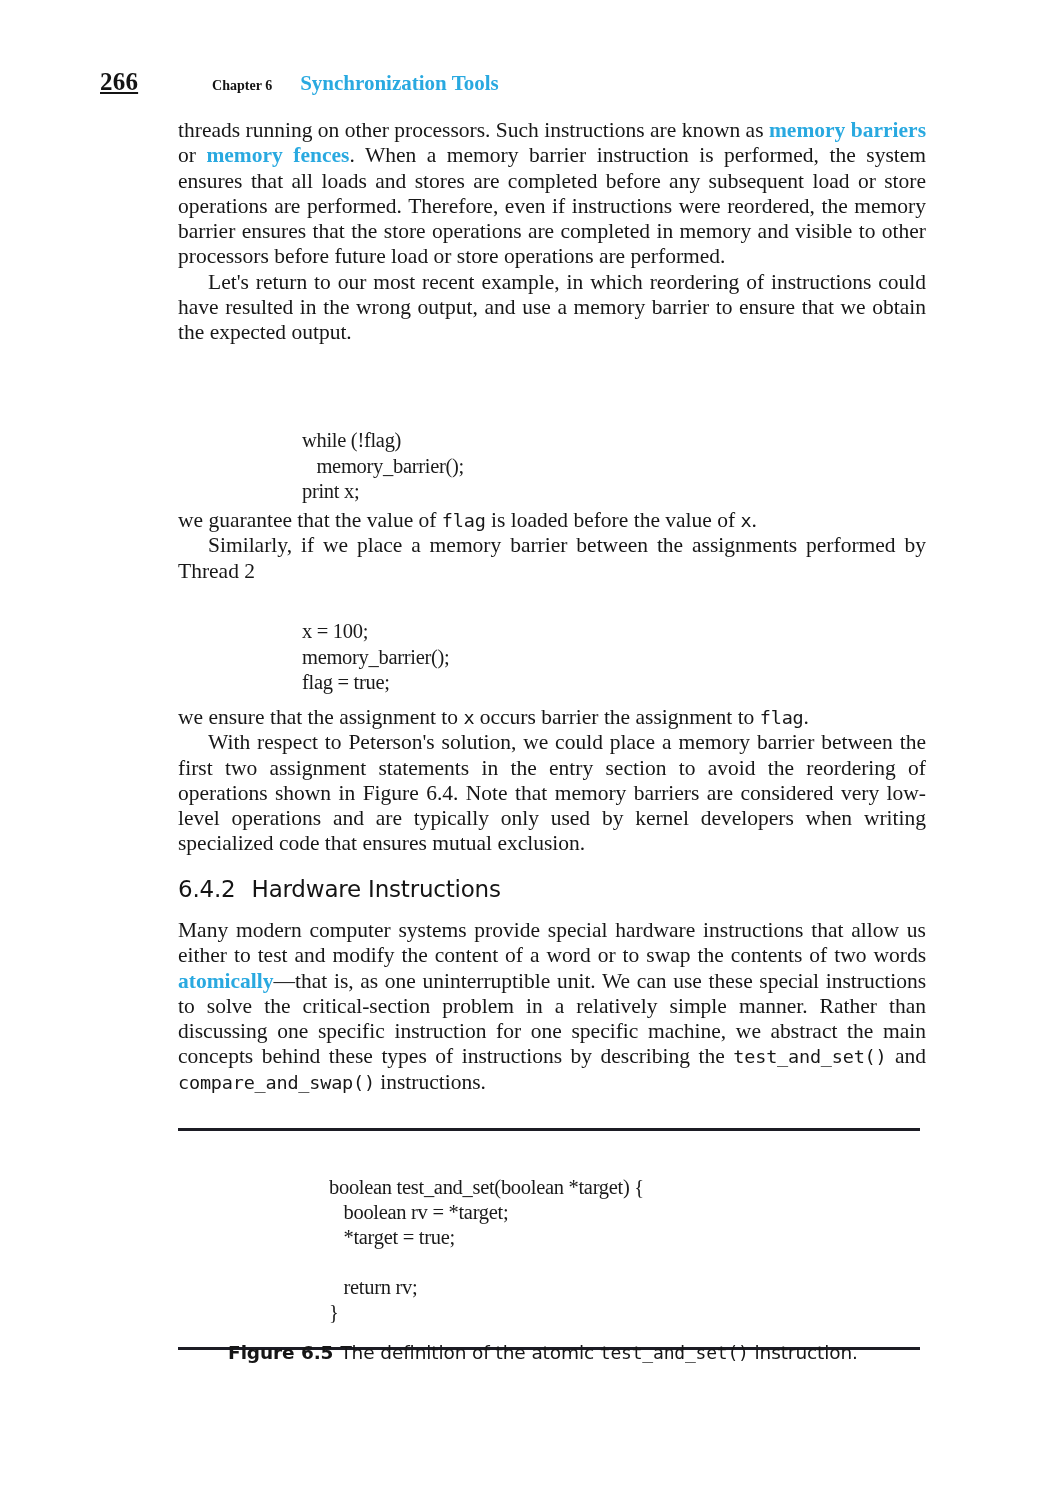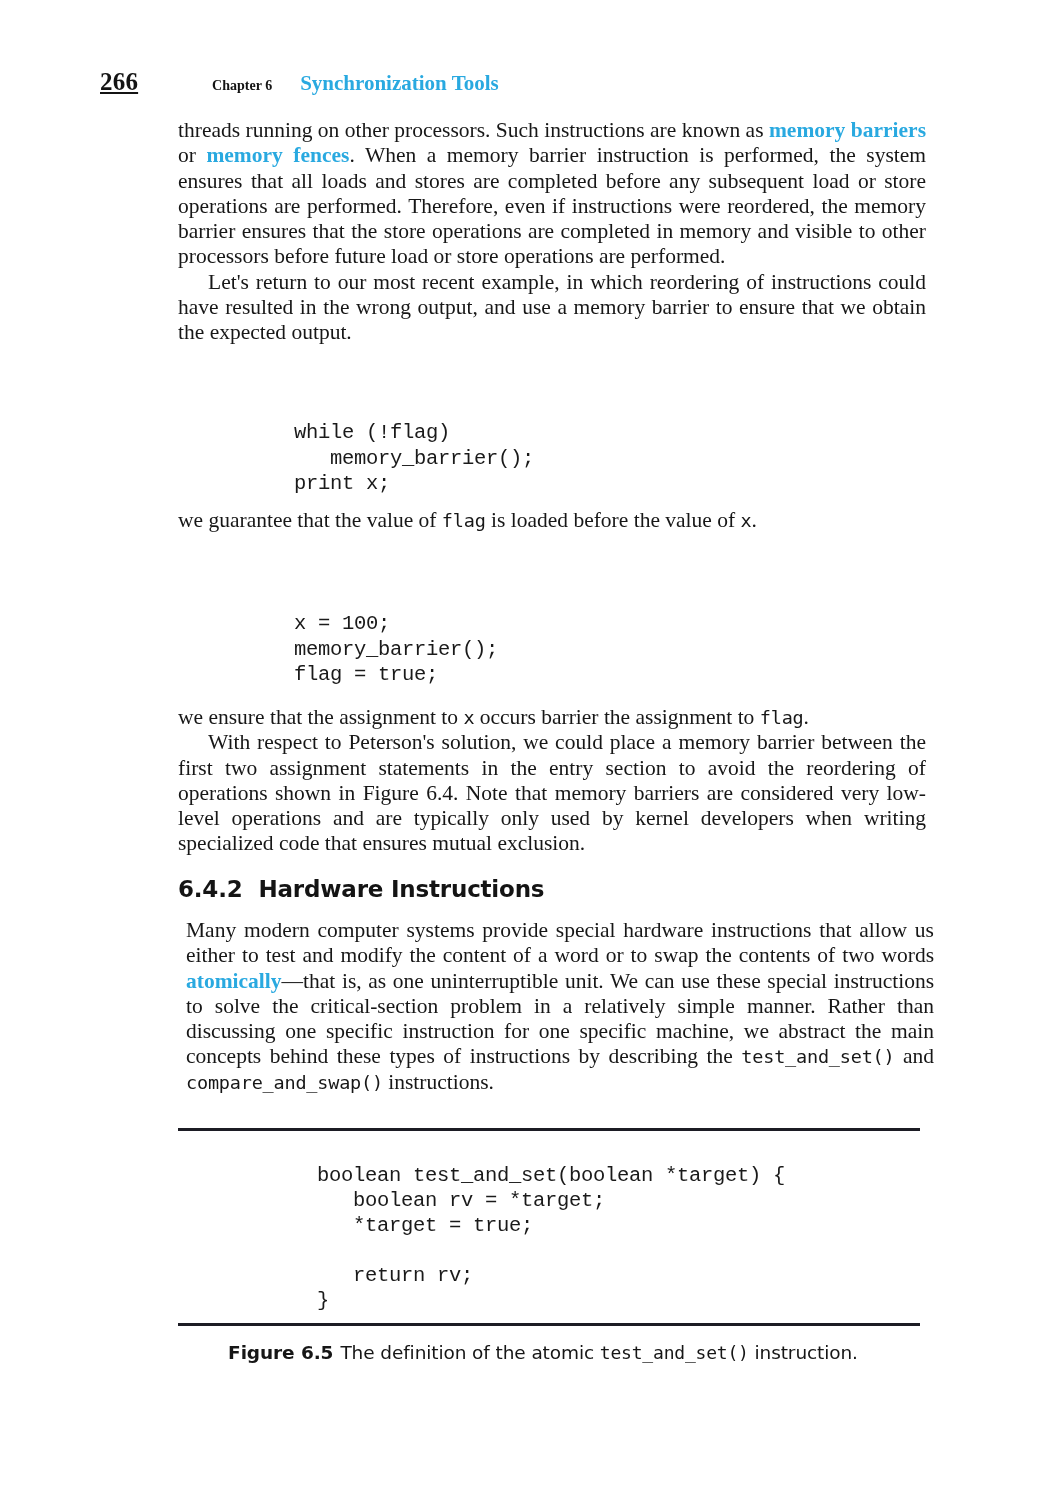--- a/index.html
+++ b/index.html
@@ -75,22 +75,22 @@
     font-weight: bold;
   }
   .mono {
     font-family: "DejaVu Sans Mono", "Liberation Mono", monospace;
     font-size: 18.5px;
     letter-spacing: -0.2px;
   }
 
   
   pre.code {
-    margin: 0;
-    font-family: Liberation Mono, monospace;
+    margin: 8px;
+    font-family: Liberation Serif, serif;
     font-size: 20.5px;
     line-height: 25.5px;
     color: #1a1a1a;
     white-space: pre;
     letter-spacing: -0.3px;
   }
 
   .code-block-1 {
     position: absolute;
     left: 294px;
@@ -101,21 +101,21 @@
     left: 294px;
     top: 611px;
   }
 
   
   .secthead {
     position: absolute;
     left: 178px;
     top: 876px;
     font-family: "DejaVu Sans", "Liberation Sans", sans-serif;
-    font-weight: bold;
+    font-weight: normal;
     font-size: 23px;
     color: #141414;
     letter-spacing: -0.2px;
     white-space: nowrap;
   }
   .secthead .num { margin-right: 16px; }
 
   
   .figure {
     position: absolute;
@@ -125,22 +125,22 @@
   }
   .rule {
     height: 3px;
     background: #1c1c24;
     width: 100%;
   }
   .figure-body {
     padding: 28px 0 6px 135px;
   }
   pre.figcode {
-    margin: 4px;
-    font-family: Liberation Mono, monospace;
+    margin: 16px;
+    font-family: Liberation Serif, serif;
     font-size: 20.5px;
     line-height: 25px;
     color: #1a1a1a;
     white-space: pre;
     letter-spacing: -0.3px;
   }
   .caption {
     position: absolute;
     left: 172px;
     top: 1342px;
@@ -172,36 +172,37 @@
     <p class="body"><span>threads running on other processors. Such instructions are known as </span><span class="kw" style="color: rgb(41, 169, 224);">memory barriers</span><span> or </span><span class="kw" style="color: rgb(41, 169, 224);">memory fences</span><span>. When a memory barrier instruction is performed, the system ensures that all loads and stores are completed before any subsequent load or store operations are performed. Therefore, even if instructions were reordered, the memory barrier ensures that the store operations are completed in memory and visible to other processors before future load or store operations are performed.</span></p>
     <p class="body indent">Let's return to our most recent example, in which reordering of instructions could have resulted in the wrong output, and use a memory barrier to ensure that we obtain the expected output.</p>
   </div>
 
   <pre class="code code-block-1">while (!flag)
    memory_barrier();
 print x;</pre>
 
   <div class="col" style="top:508px;">
     <p class="body"><span>we guarantee that the value of </span><span class="mono">flag</span><span> is loaded before the value of </span><span class="mono">x</span><span>.</span></p>
+    <p class="body indent">Similarly, if we place a memory barrier between the assignments performed by Thread 2</p>
   </div>
 
   <pre class="code code-block-2">x = 100;
 memory_barrier();
 flag = true;</pre>
 
   <div class="col" style="top:705px;">
     <p class="body"><span>we ensure that the assignment to </span><span class="mono">x</span><span> occurs barrier the assignment to </span><span class="mono">flag</span><span>.</span></p>
     <p class="body indent">With respect to Peterson's solution, we could place a memory barrier between the first two assignment statements in the entry section to avoid the reordering of operations shown in Figure 6.4. Note that memory barriers are considered very low-level operations and are typically only used by kernel developers when writing specialized code that ensures mutual exclusion.</p>
   </div>
 
   <div class="secthead">
     <span class="num">6.4.2</span><span>Hardware Instructions</span>
   </div>
 
-  <div class="col" style="top:918px;margin-left:8px;">
+  <div class="col" style="top:918px;">
     <p class="body"><span>Many modern computer systems provide special hardware instructions that allow us either to test and modify the content of a word or to swap the contents of two words </span><span class="kw" style="color: rgb(41, 169, 224);">atomically</span><span>—that is, as one uninterruptible unit. We can use these special instructions to solve the critical-section problem in a relatively simple manner. Rather than discussing one specific instruction for one specific machine, we abstract the main concepts behind these types of instructions by describing the </span><span class="mono">test_and_set()</span><span> and </span><span class="mono">compare_and_swap()</span><span> instructions.</span></p>
   </div>
 
   <div class="figure">
     <div class="rule"></div>
     <div class="figure-body">
       <pre class="figcode">boolean test_and_set(boolean *target) {
    boolean rv = *target;
    *target = true;
 

